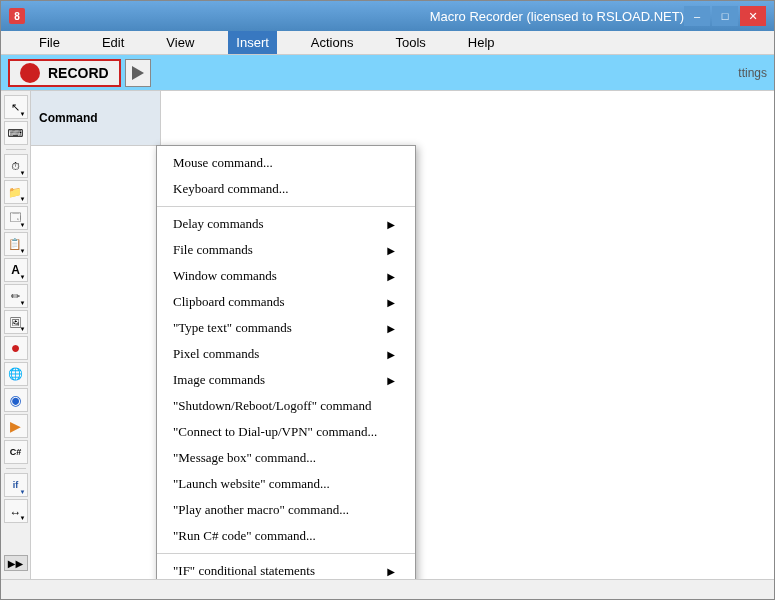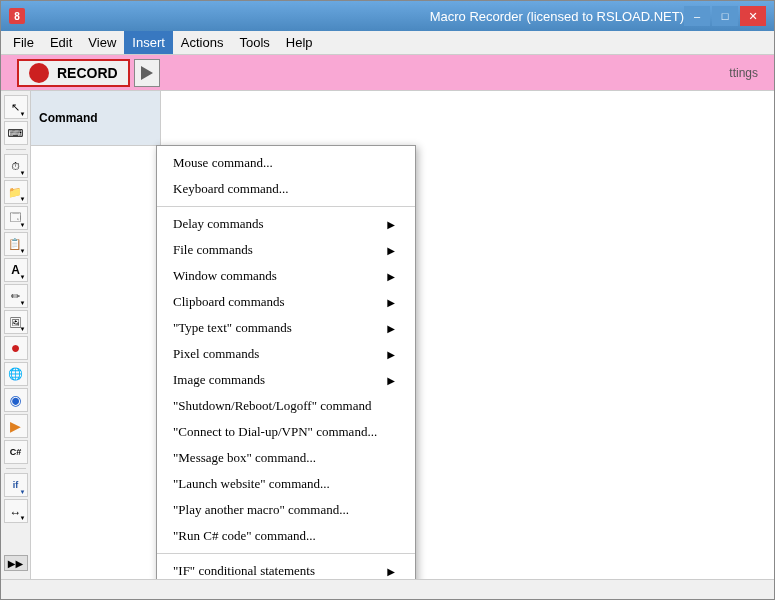--- a/index.html
+++ b/index.html
@@ -78,30 +78,31 @@
       border-bottom: 1px solid #ccc;
       flex-shrink: 0;
       padding: 0 4px;
     }
     .menu-item {
       padding: 2px 8px;
       cursor: pointer;
       height: 100%;
       display: flex;
       align-items: center;
+      margin-left: 26px;
     }
     .menu-item.active { background: #3878c0; color: white; text-align: center; }
 
     
     .toolbar {
-      background: #f9a8d4;
+      background: #7dd3fc;
       height: 36px;
       display: flex;
       align-items: center;
-      padding: 0 16px;
+      padding: 0 7px;
       border-bottom: 1px solid #ccc;
       gap: 4px;
       flex-shrink: 0;
     }
     .toolbar-btn {
       height: 28px;
       padding: 2px 6px;
       background: #f8f8f8;
       border: 1px solid #ccc;
       cursor: pointer;

